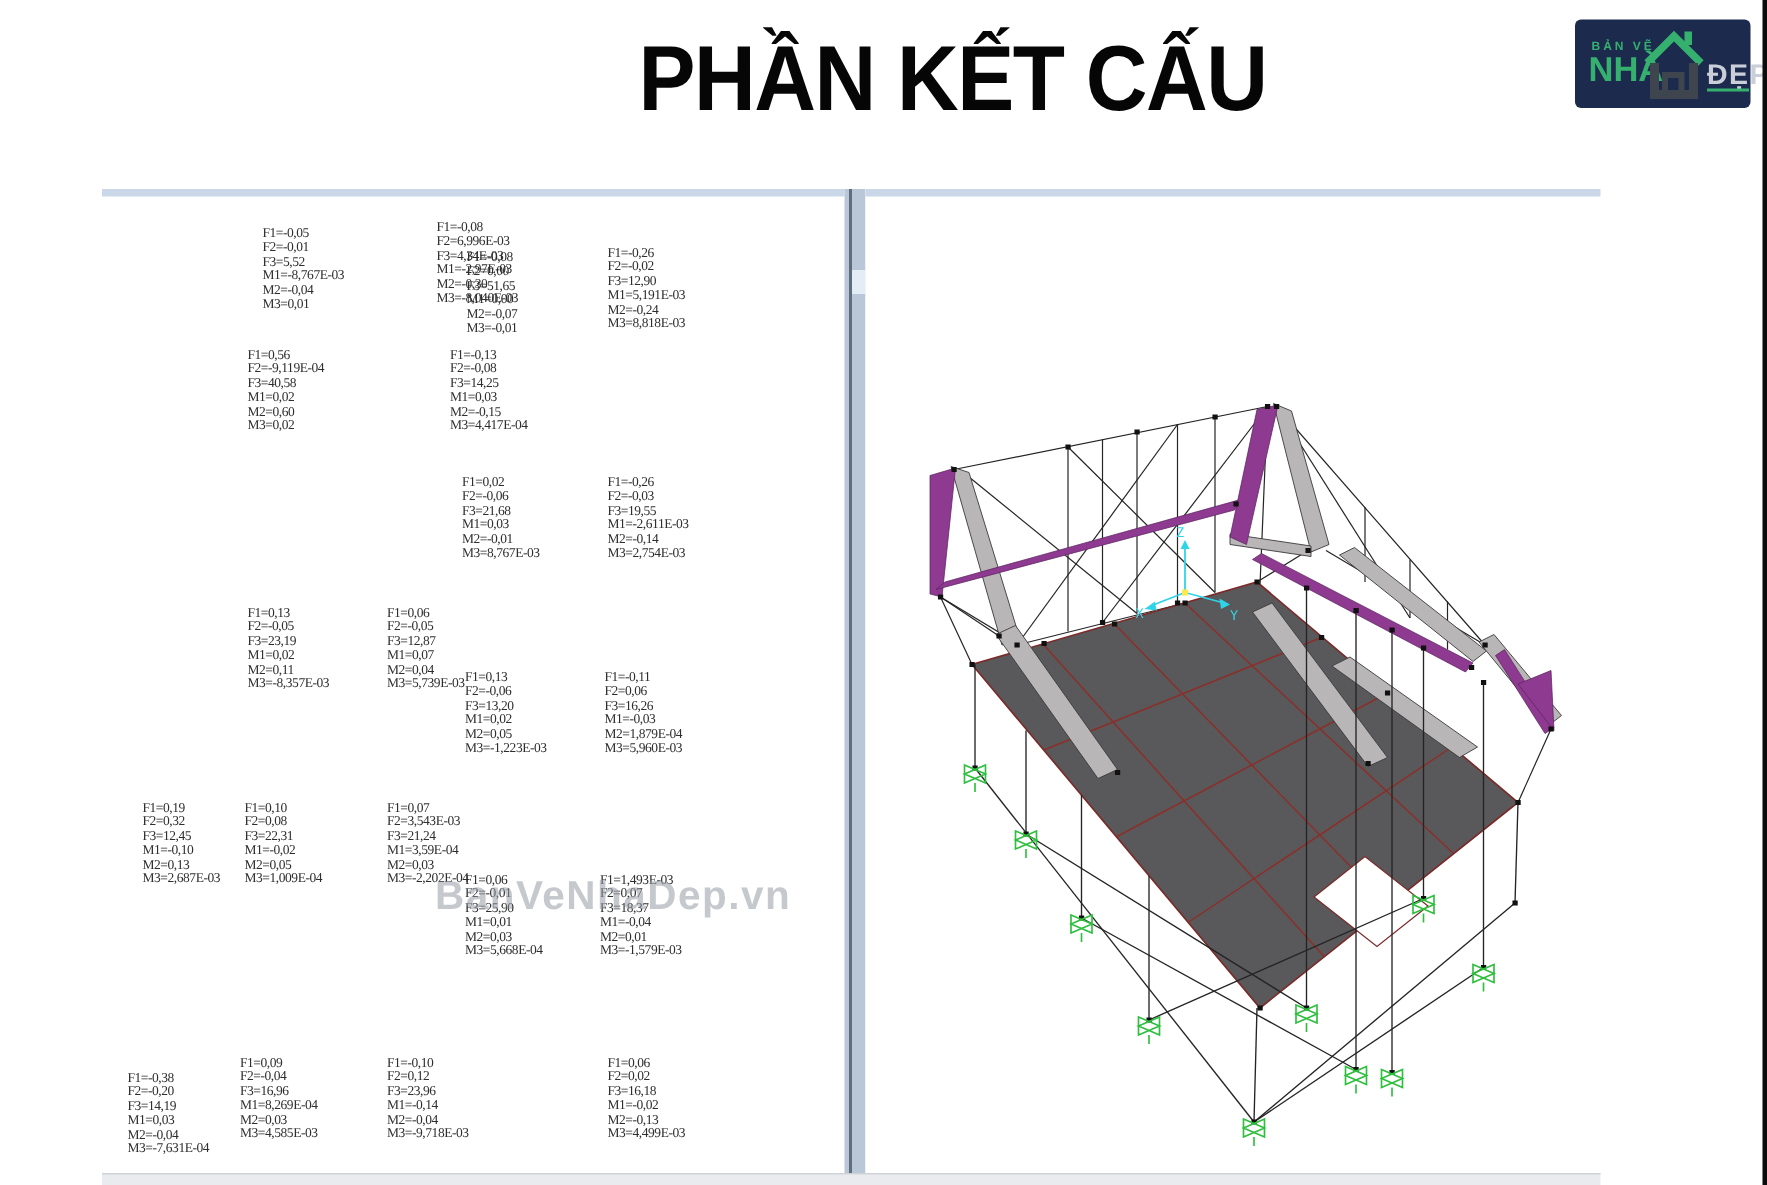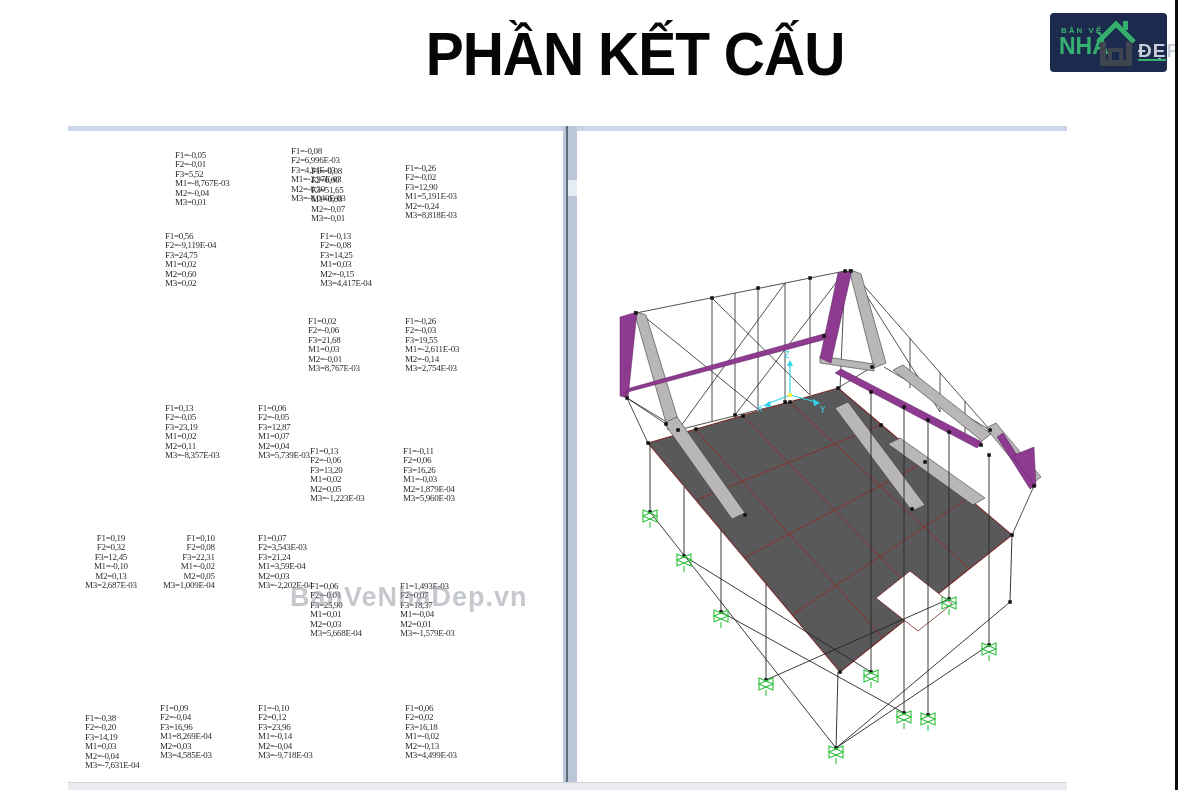--- a/index.html
+++ b/index.html
@@ -91,25 +91,25 @@
 M2=-0,07
 M3=-0,01</div>
         <div class="rblock" style="left: 337px; top: 38px;">F1=-0,26
 F2=-0,02
 F3=12,90
 M1=5,191E-03
 M2=-0,24
 M3=8,818E-03</div>
         <div class="rblock" style="left: 97px; top: 106px;">F1=0,56
 F2=-9,119E-04
-F3=24,75
+F3=40,58
 M1=0,02
 M2=0,60
 M3=0,02</div>
-        <div class="rblock" style="left: 252px; top: 106px;">F1=-0,13
+        <div class="rblock" style="left: 232px; top: 106px;">F1=-0,13
 F2=-0,08
 F3=14,25
 M1=0,03
 M2=-0,15
 M3=4,417E-04</div>
         <div class="rblock" style="left: 240px; top: 191px;">F1=0,02
 F2=-0,06
 F3=21,68
 M1=0,03
 M2=-0,01
@@ -137,27 +137,27 @@
 F3=13,20
 M1=0,02
 M2=0,05
 M3=-1,223E-03</div>
         <div class="rblock" style="left: 335px; top: 321px;">F1=-0,11
 F2=0,06
 F3=16,26
 M1=-0,03
 M2=1,879E-04
 M3=5,960E-03</div>
-        <div class="rblock" style="left: 17px; top: 408px; text-align: center;">F1=0,19
+        <div class="rblock" style="left: 27px; top: 408px;">F1=0,19
 F2=0,32
 F3=12,45
 M1=-0,10
 M2=0,13
 M3=2,687E-03</div>
-        <div class="rblock" style="left: 95px; top: 408px; text-align: right;">F1=0,10
+        <div class="rblock" style="left: 95px; top: 408px;">F1=0,10
 F2=0,08
 F3=22,31
 M1=-0,02
 M2=0,05
 M3=1,009E-04</div>
         <div class="rblock" style="left: 190px; top: 408px;">F1=0,07
 F2=3,543E-03
 F3=21,24
 M1=3,59E-04
 M2=0,03

